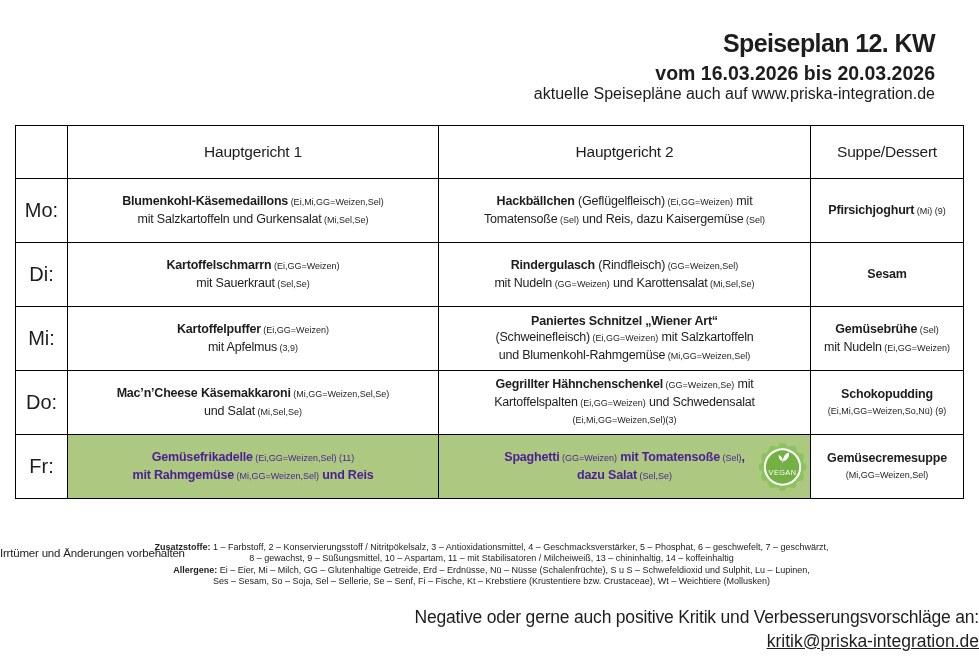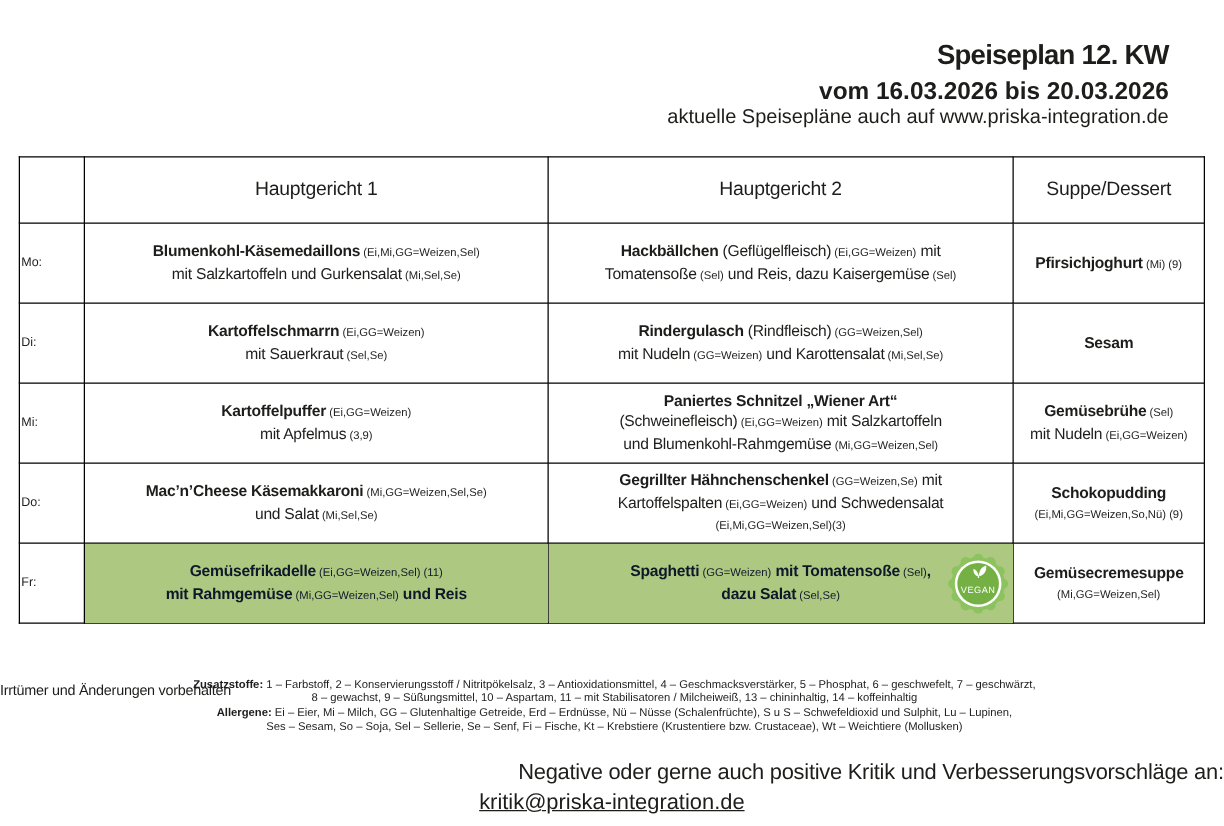--- a/index.html
+++ b/index.html
@@ -2,51 +2,51 @@
 <html><head>
 <meta charset="utf-8">
 <style>
   html,body{margin:0;padding:0}
   body{
     width:979px;height:661px;position:relative;background:#fff;
     font-family:"Liberation Sans","DejaVu Sans",sans-serif;color:#1d1d1b;
     overflow:hidden;
   }
   .header{position:absolute;top:26px;right:44px;text-align:right}
-  .title{font-size:22px;font-weight:700;letter-spacing:-0.6px;line-height:35px}
+  .title{font-size:25px;font-weight:700;letter-spacing:-0.6px;line-height:35px}
   .subtitle{font-size:19.5px;font-weight:700;line-height:25px}
   .note{font-size:16px;font-weight:400;line-height:16px}
 
   table.menu{
     position:absolute;left:15px;top:125px;width:948px;
     border-collapse:collapse;table-layout:fixed;
   }
   table.menu th, table.menu td{border:1px solid #000;overflow:hidden}
   thead tr{height:53px}
   tbody tr{height:64px}
   th{font-weight:400;font-size:15.5px;letter-spacing:-0.2px}
-  td.day{font-size:10px;vertical-align:middle}
+  td.day{font-size:20px;text-align:center;vertical-align:middle}
   td.cell{text-align:center;vertical-align:middle;padding:2px 8px;position:relative}
   .line{line-height:16.5px;font-size:12.5px;letter-spacing:-0.2px}
   .r-b{font-weight:700}
   .r-n{font-weight:400}
   .r-sm{font-size:9px;font-weight:400;letter-spacing:0}
-  td.green{background:var(--green,#adc981);color:#0f172a}
+  td.green{background:var(--green,#adc981);color:#4c1d95}
   .vegan-badge{position:absolute;right:3px;top:50%;transform:translateY(-50%);width:49px;height:49px}
 
   .disclaimer{position:absolute;top:547px;left:0;width:100%;text-align:left;
     font-size:11.5px;font-weight:400;letter-spacing:-0.2px}
   .legend{position:absolute;left:2px;width:100%;text-align:center;font-size:9px;
     line-height:11.3px;letter-spacing:0}
   .legend-zusatz{top:542px}
   .legend-allergene{top:565px}
   .legend .lbl{font-weight:700}
   .kritik{position:absolute;top:607px;left:0;width:100%;text-align:right;
     font-size:17.5px;letter-spacing:-0.2px}
-  .email-line{position:absolute;top:631px;left:0;width:100%;text-align:center;font-size:17.5px}
+  .email-line{position:absolute;top:631px;left:0;width:100%;text-align:right;font-size:17.5px}
   a.email{color:#1d1d1b;text-decoration:underline}
 </style>
 </head>
 <body style="--green: #adc981;">
 
 <div class="header">
   <div class="title">Speiseplan 12. KW</div>
   <div class="subtitle">vom 16.03.2026 bis 20.03.2026</div>
   <div class="note">aktuelle Speisepläne auch auf www.priska-integration.de</div>
 </div>

